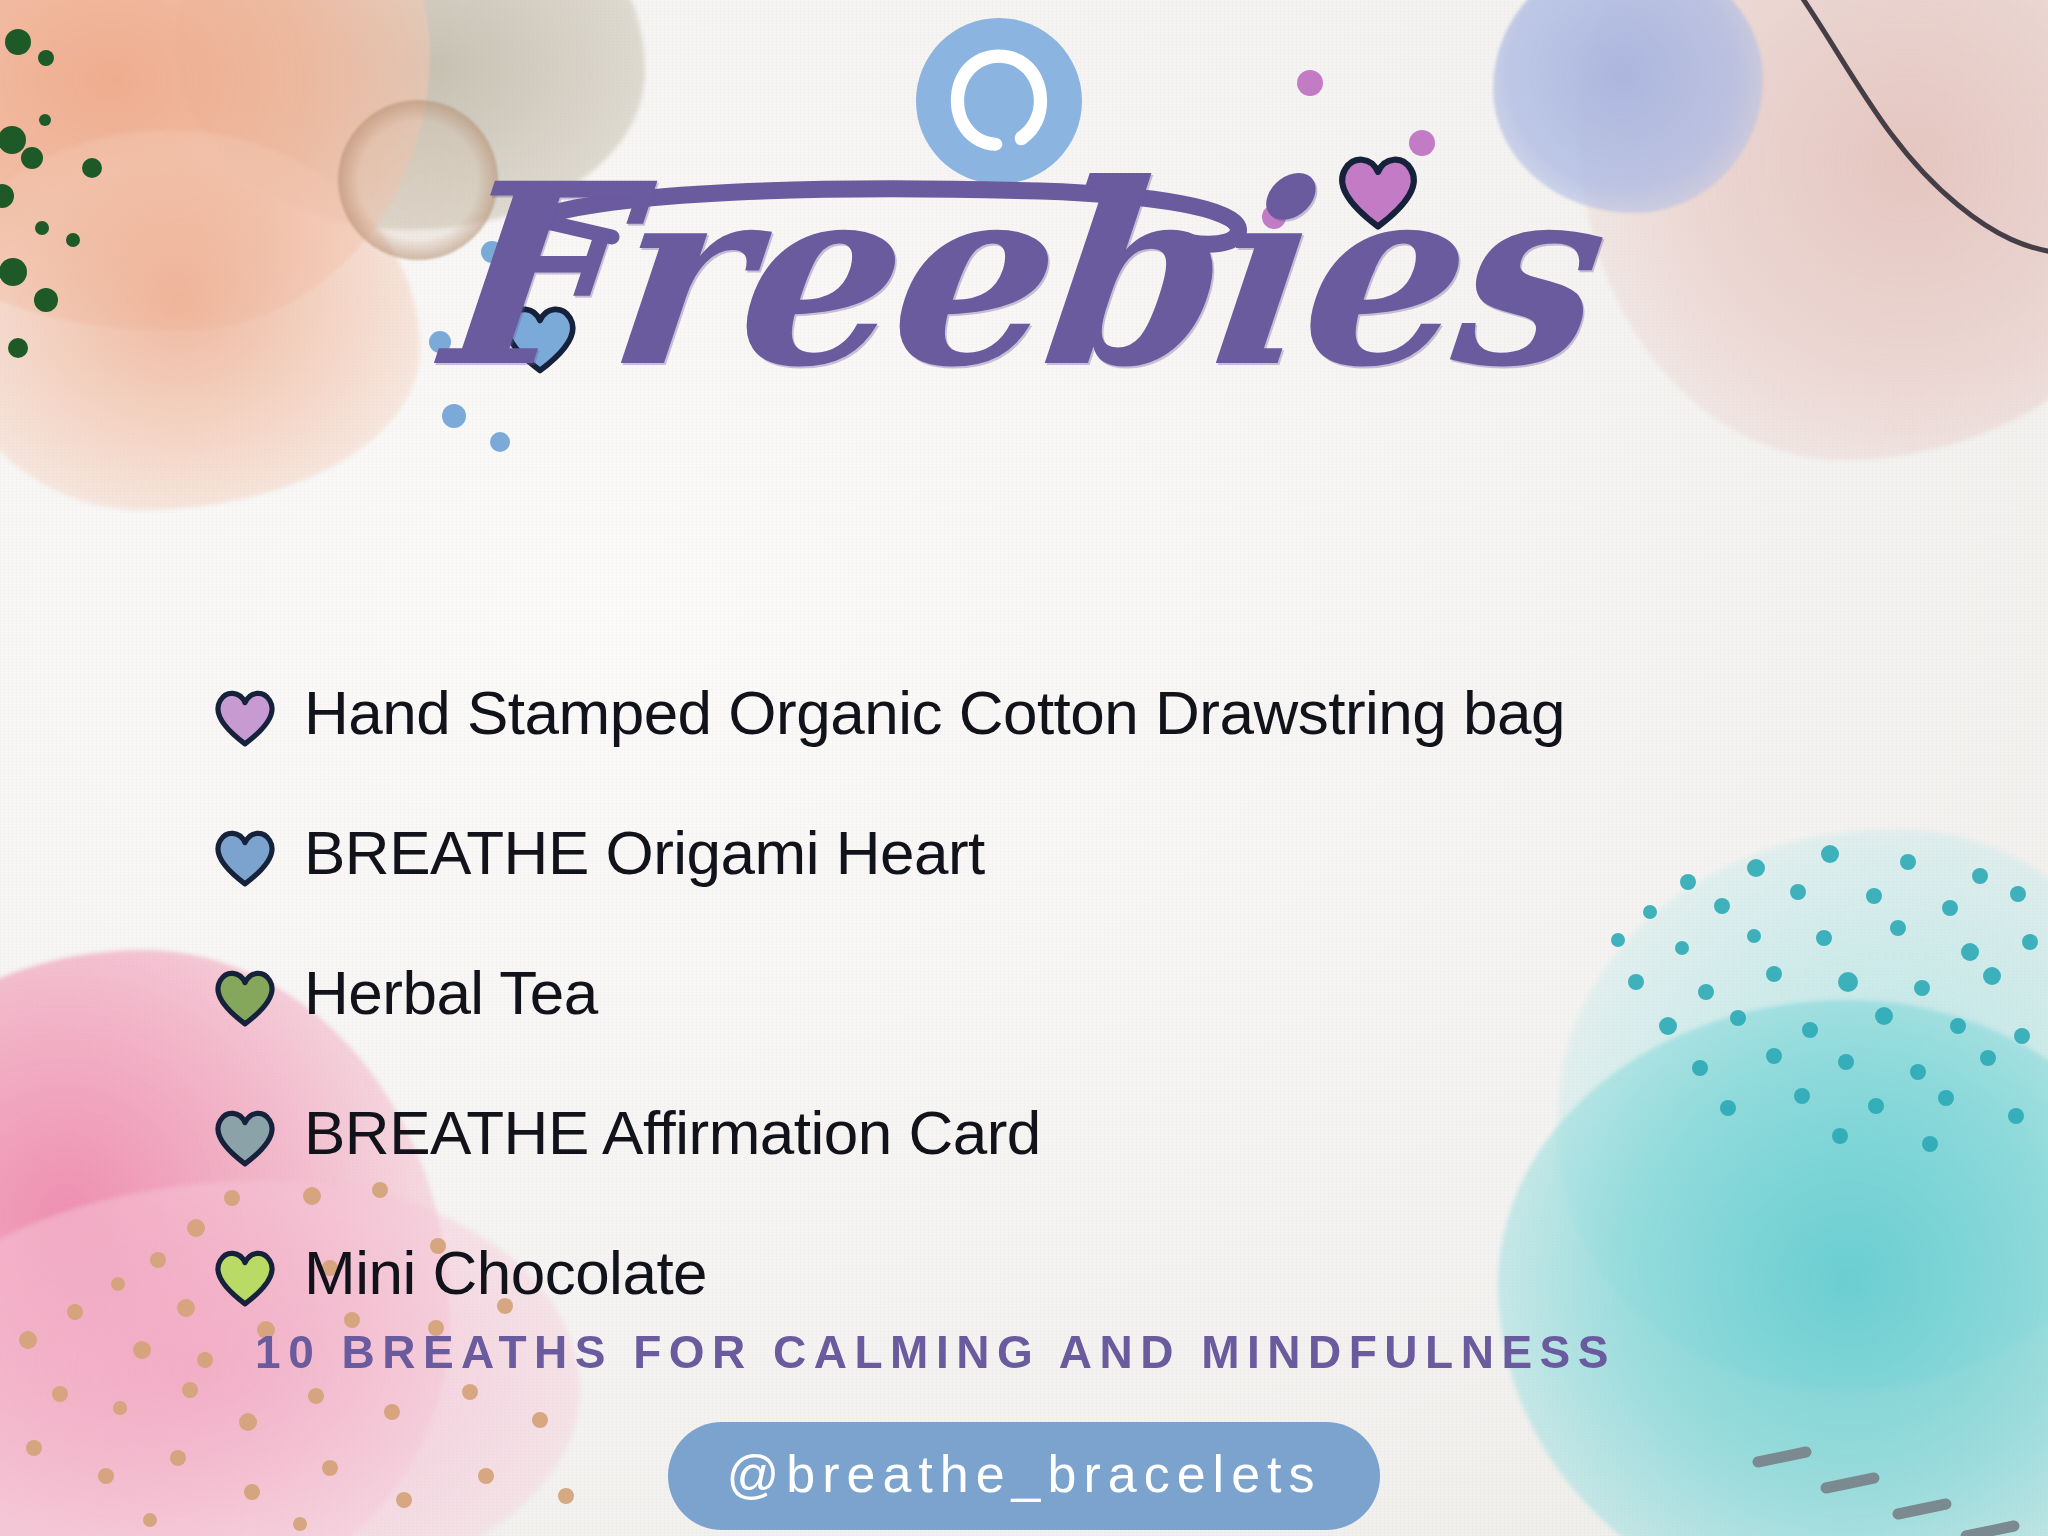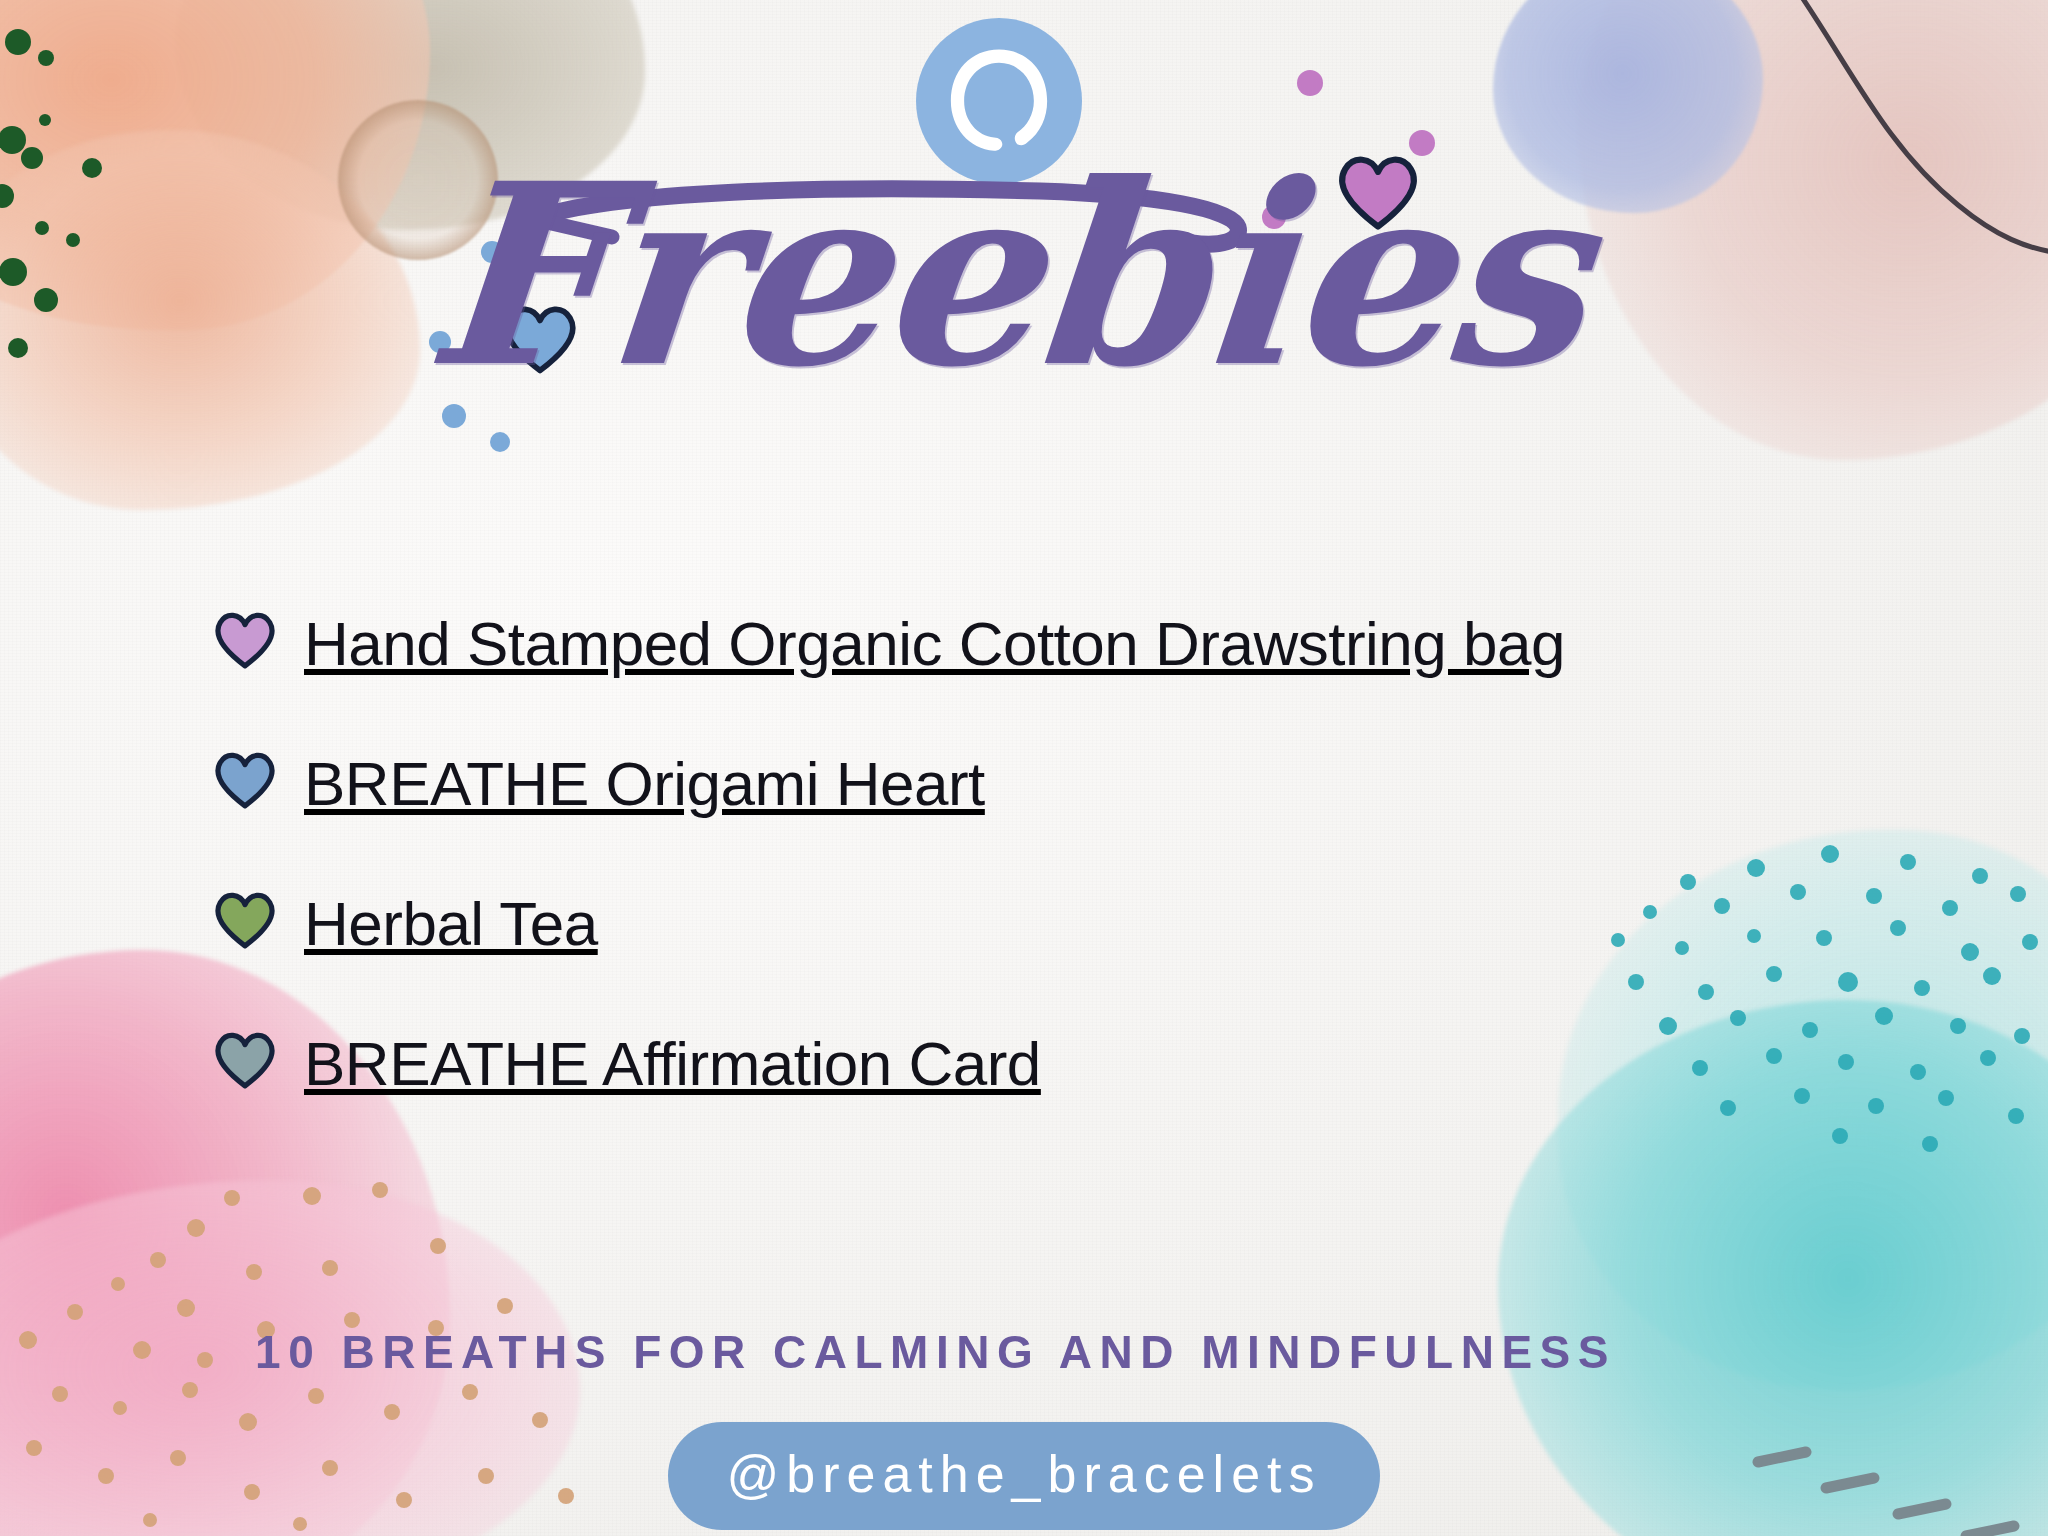--- a/index.html
+++ b/index.html
@@ -115,21 +115,21 @@
   }
   #swoosh { position:absolute; left:520px; top:185px; width:730px; height:70px; }
   #subtitle {
     position:absolute; left:0; top:480px; width:2048px; text-align:center;
     font-size:66px; font-weight:300; color:#7f9698;
     letter-spacing:10px;
   }
 
   
   #list { position:absolute; left:212px; top:608px; width:1760px; }
-  .list-item { display:flex; align-items:flex-start; height:140px;text-decoration:underline; }
+  .list-item { display:flex; align-items:flex-end; height:140px; }
   .heart-icon { width:66px; height:62px; flex:0 0 66px; margin-right:26px; }
   .item-label {
     font-size:62px; font-weight:400; color:#12121a;
     letter-spacing:-0.5px; white-space:nowrap;
   }
 
   
   #tagline {
     position:absolute; left:0; top:1325px; width:1871px; text-align:center;
     font-size:46px; font-weight:700; color:#6a5a9e;
@@ -346,20 +346,26 @@
       <span class="item-label">Herbal Tea</span>
     </div>
 
     <div class="list-item">
       <svg class="heart-icon" viewBox="0 0 64 60">
         <path d="M32 56 C 8 38, 2 24, 8 14 C 14 4, 27 5, 32 16 C 37 5, 50 4, 56 14 C 62 24, 56 38, 32 56 Z" fill="#8ba3a8" stroke="#16223c" stroke-width="5" stroke-linejoin="round"></path>
       </svg>
       <span class="item-label">BREATHE Affirmation Card</span>
     </div>
 
+    <div class="list-item">
+      <svg class="heart-icon" viewBox="0 0 64 60">
+        <path d="M32 56 C 8 38, 2 24, 8 14 C 14 4, 27 5, 32 16 C 37 5, 50 4, 56 14 C 62 24, 56 38, 32 56 Z" fill="#b9da64" stroke="#16223c" stroke-width="5" stroke-linejoin="round"></path>
+      </svg>
+      <span class="item-label">Mini Chocolate</span>
+    </div>
 
   </div>
 
   <div id="tagline">10 BREATHS FOR CALMING AND MINDFULNESS</div>
 
   <div id="handle-wrap">
     <span id="handle-pill">@breathe_bracelets</span>
   </div>
 
 </div>

